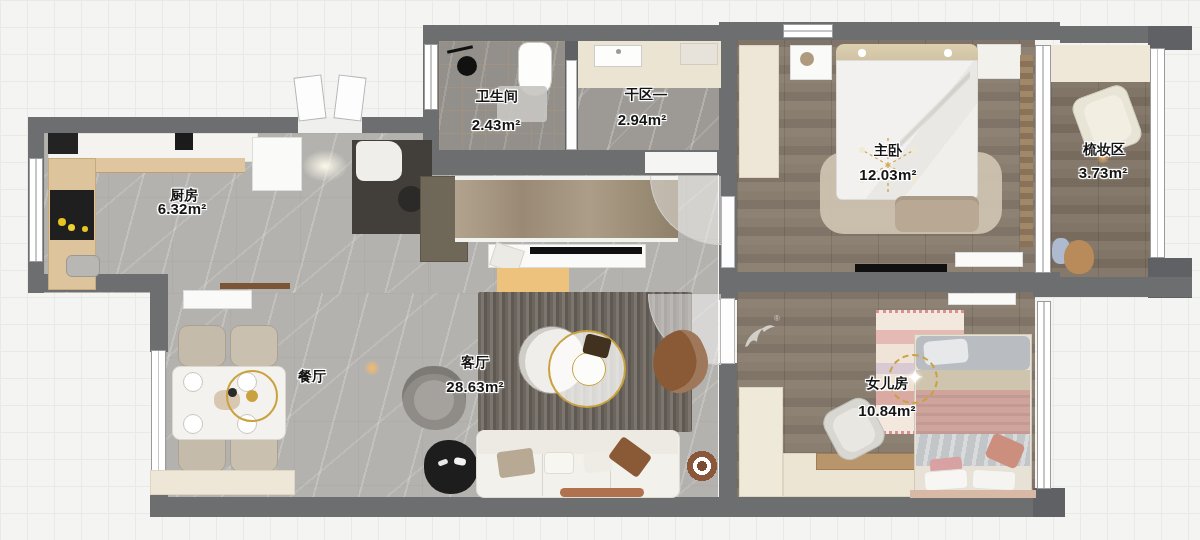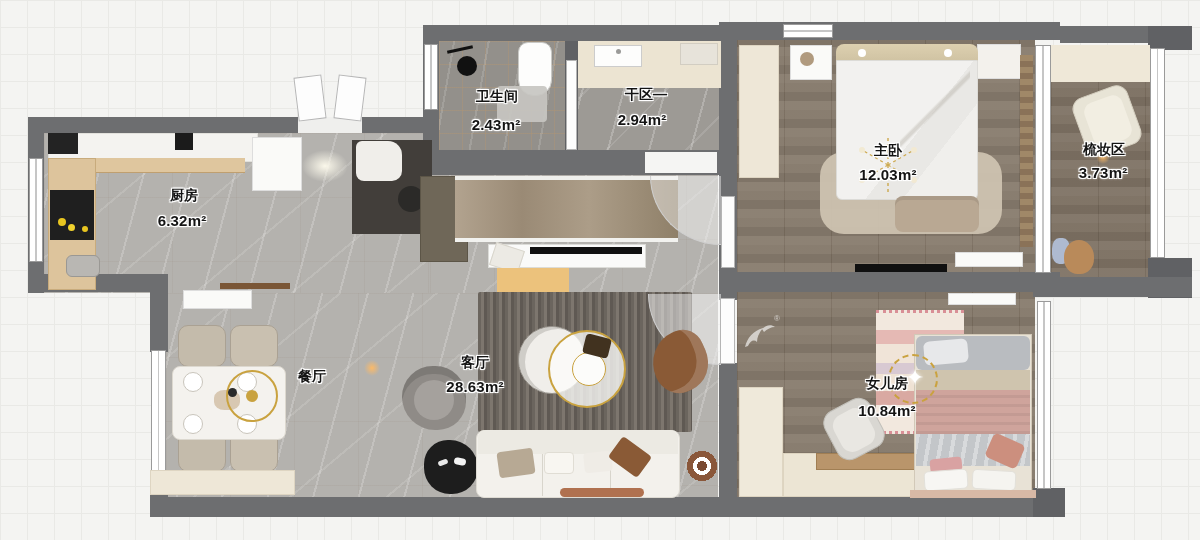--- a/index.html
+++ b/index.html
@@ -272,21 +272,21 @@
   <div class="lbl lbl-name" style="left:646px;top:95px;">干区—</div>
   <div class="lbl lbl-area" style="left:642px;top:119px;">2.94m²</div>
 
   <div class="lbl lbl-name" style="left:888px;top:151px;">主卧</div>
   <div class="lbl lbl-area" style="left:888px;top:174px;">12.03m²</div>
 
   <div class="lbl lbl-name" style="left:1104px;top:150px;">梳妆区</div>
   <div class="lbl lbl-area" style="left:1103px;top:172px;">3.73m²</div>
 
   <div class="lbl lbl-name" style="left:184px;top:196px;">厨房</div>
-  <div class="lbl lbl-area" style="left:182px;top:220px;">6.32m²</div>
+  <div class="lbl lbl-area" style="left:182px;top:208px;">6.32m²</div>
 
   <div class="lbl lbl-name" style="left:312px;top:377px;">餐厅</div>
 
   <div class="lbl lbl-name" style="left:475px;top:363px;">客厅</div>
   <div class="lbl lbl-area" style="left:475px;top:386px;">28.63m²</div>
 
   <div class="lbl lbl-name" style="left:887px;top:384px;">女儿房</div>
   <div class="lbl lbl-area" style="left:887px;top:410px;">10.84m²</div>
 
   <div class="wm">

